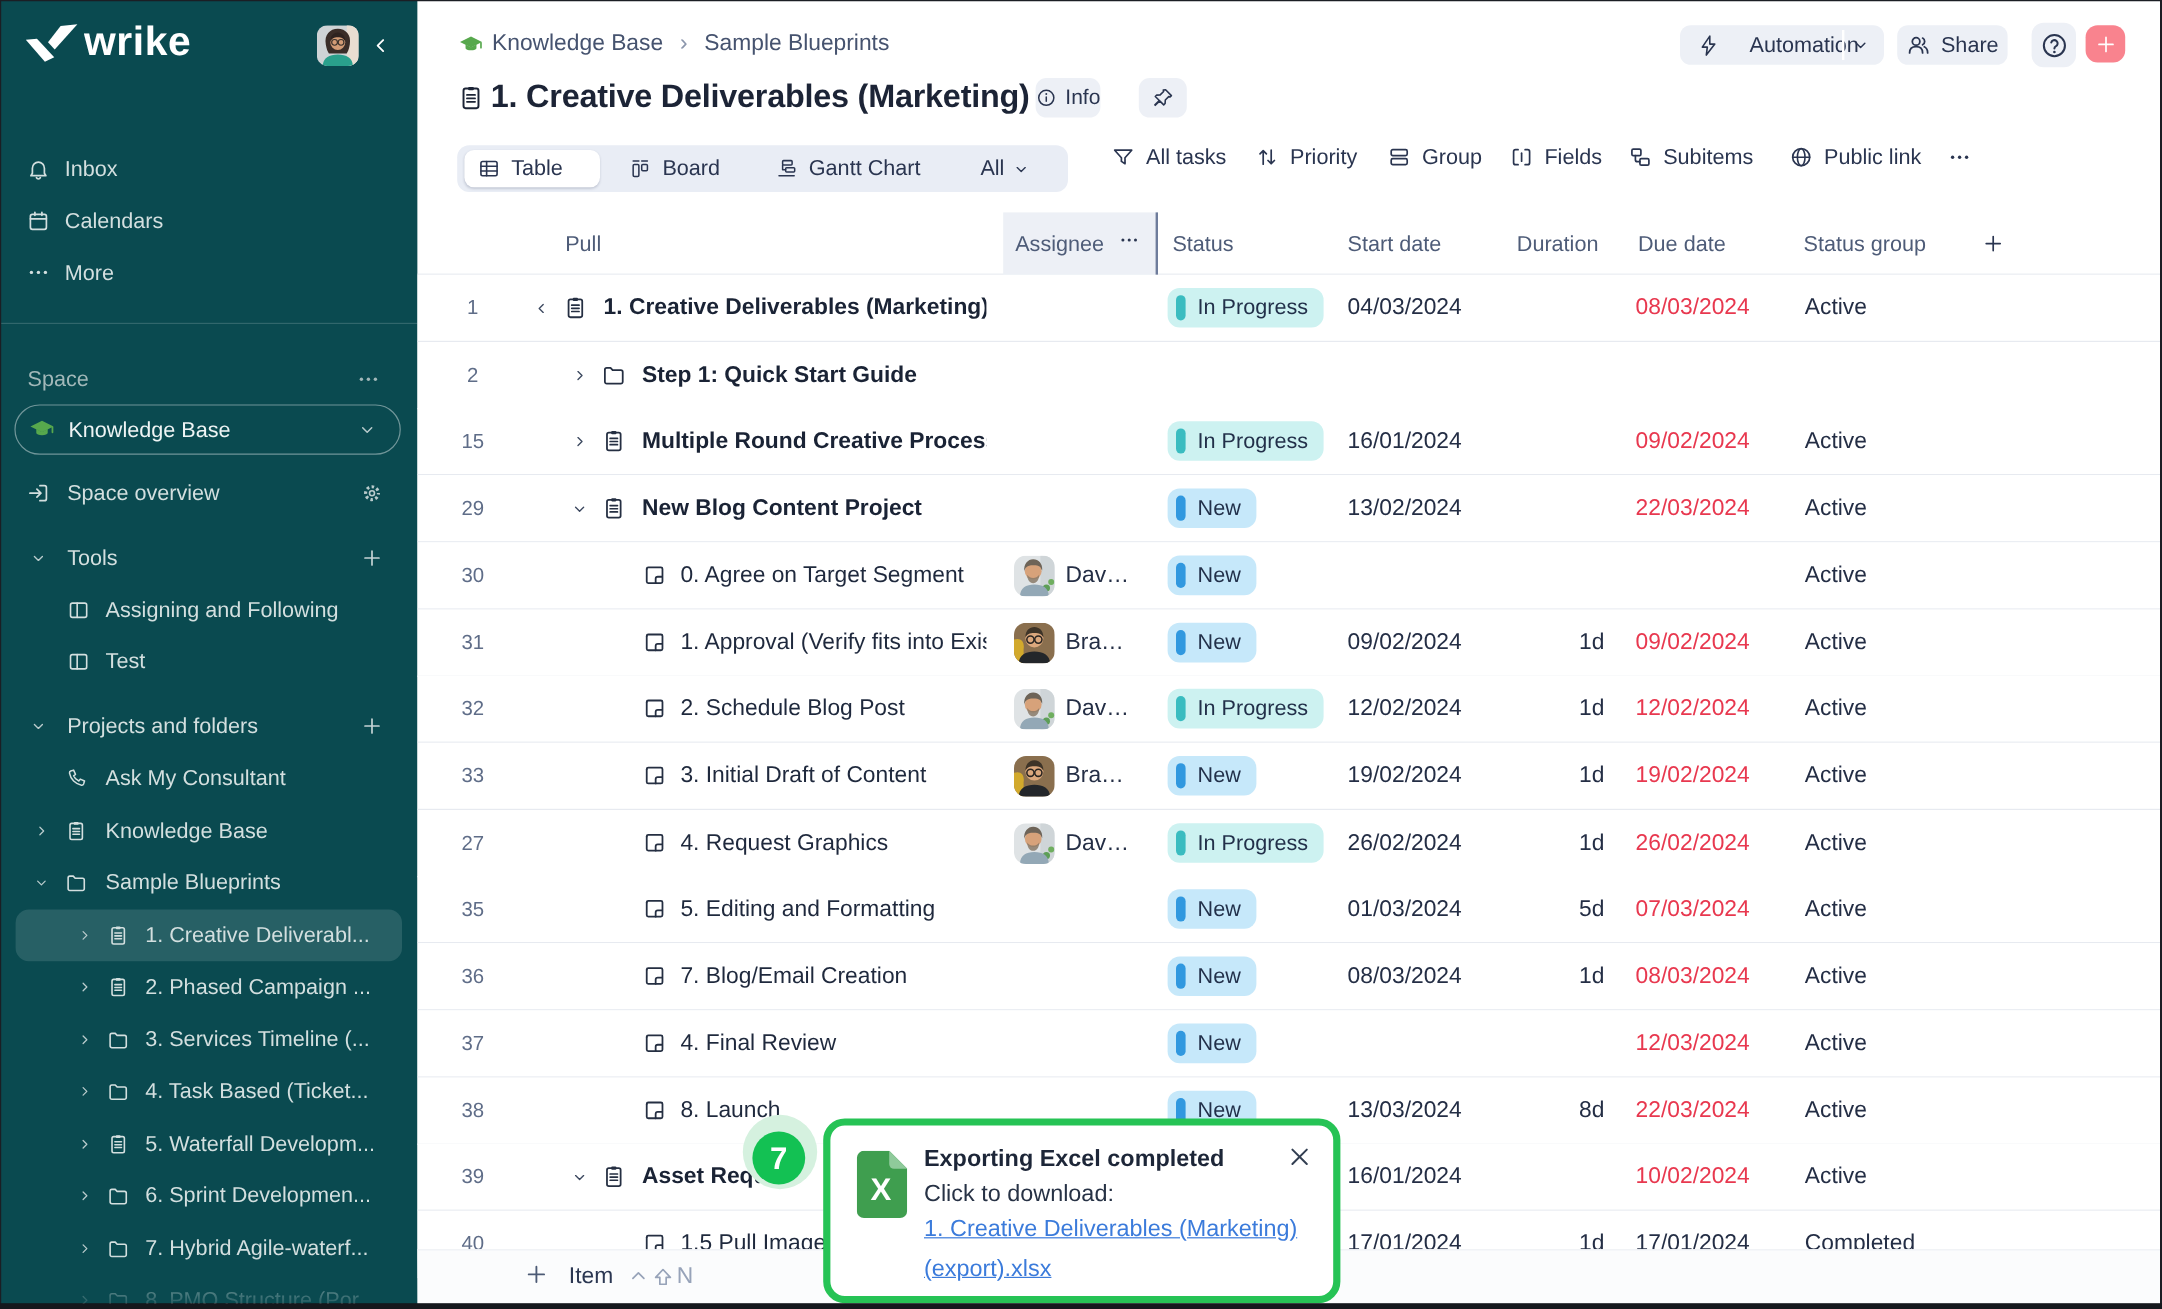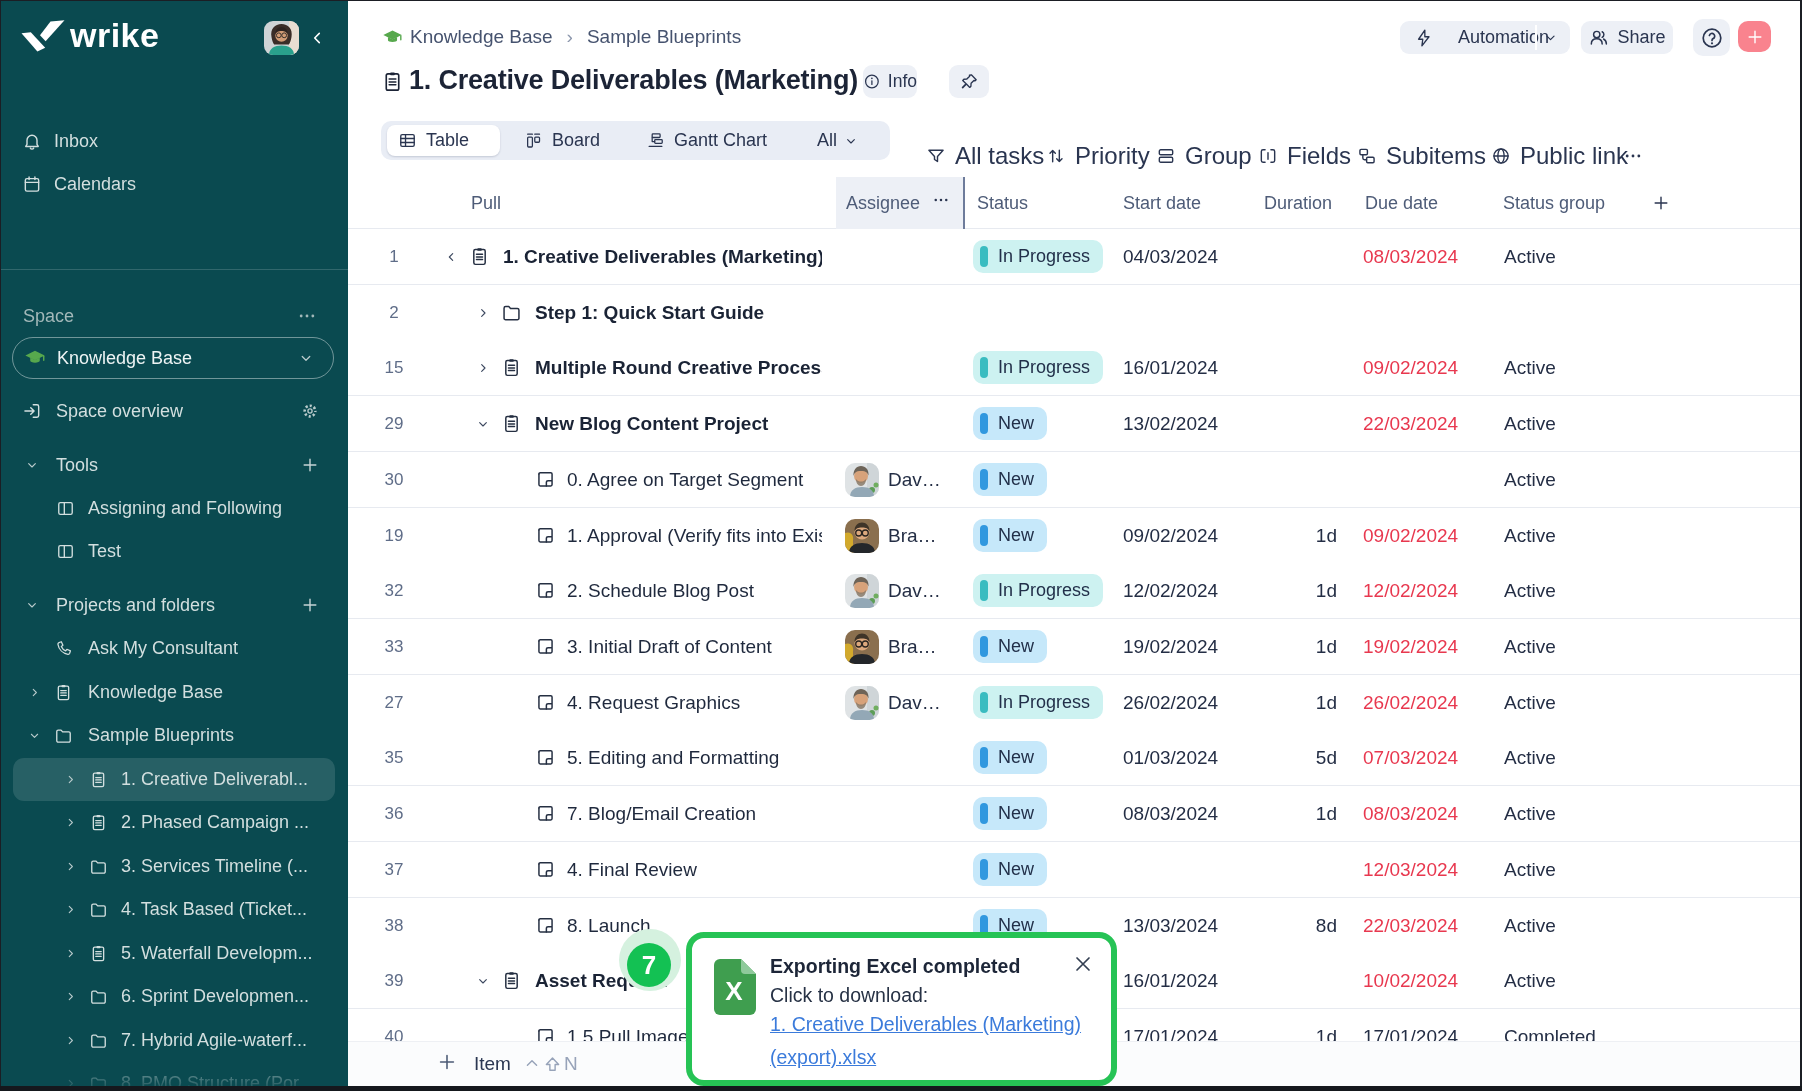--- a/index.html
+++ b/index.html
@@ -19,21 +19,21 @@
 #main{position:absolute;left:348px;top:0;width:1454px;height:1091px;background:#fff}
 .abs{position:absolute}
 .btn{position:absolute;height:33px;background:#edf0f6;border-radius:9px;display:flex;align-items:center;justify-content:center;color:#2a3550;font-size:18px}
 #crumb{position:absolute;left:62px;top:26px;font-size:19px;color:#46536f;white-space:nowrap}
 #crumb .sep{color:#8b96ac;margin:0 14px}
 #title{position:absolute;left:61px;top:65px;font-size:27px;font-weight:bold;color:#1c2436;letter-spacing:-0.2px;white-space:nowrap}
 
 #tabs{position:absolute;left:33px;top:121px;width:509px;height:39px;background:#e9edf5;border-radius:10px}
 #tabsel{position:absolute;left:6px;top:4px;width:113px;height:31px;background:#fff;border-radius:8px;box-shadow:0 1px 2px rgba(30,40,70,0.18)}
 .tabitem{position:absolute;top:0;height:39px;display:flex;align-items:center;font-size:18px;color:#2a3550}
-.tbtn{position:absolute;top:136px;height:39px;display:flex;align-items:center;font-size:24px;color:#2a3550;white-space:nowrap}
+.tbtn{position:absolute;top:121px;height:39px;display:flex;font-size:18px;color:#2a3550;white-space:nowrap}
 .tbtn svg{margin-right:9px}
 
 #thead{position:absolute;left:0;top:177px;width:1454px;height:52px;border-bottom:1px solid #e7eaf0}
 #thead .lab{position:absolute;top:0;height:52px;line-height:52px;font-size:18px;color:#4e5c78;white-space:nowrap}
 #ahdr{position:absolute;left:488px;top:0;width:129px;height:52px;background:#edf0f6;border-right:2px solid #6e7c9b}
 
 .row{position:absolute;left:0;width:1454px;height:56px;border-bottom:1px solid #e7eaf0;background:#fff}
 .row .num{position:absolute;left:20px;top:0;width:52px;height:55px;line-height:55px;text-align:center;font-size:17px;color:#5f6d88}
 .row .chev{position:absolute;top:20px;color:#3c485f}
 .row .ricon{position:absolute;top:17px;color:#252f42}
@@ -94,20 +94,30 @@
       <div class="sbr" style="top:162px">
         <div class="ic" style="left:22px;width:20px;">
           <svg width="20" height="20" viewBox="0 0 24 24" fill="none">
             <rect x="4" y="5.5" width="16" height="15" rx="2" stroke="currentColor" stroke-width="1.7" stroke-linecap="round" stroke-linejoin="round" fill="none"></rect>
             <path d="M4 10 h16" stroke="currentColor" stroke-width="1.7" stroke-linecap="round" stroke-linejoin="round" fill="none"></path>
             <path d="M8.5 3.5 v3 M15.5 3.5 v3" stroke="currentColor" stroke-width="1.7" stroke-linecap="round" stroke-linejoin="round" fill="none"></path>
           </svg>
         </div>
         <div class="tx" style="left:54px">Calendars</div>
       </div>
+      <div class="sbr" style="top:205px">
+        <div class="ic" style="left:22px;width:20px;">
+          <svg width="20" height="20" viewBox="0 0 24 24" fill="none">
+            <circle cx="5" cy="12" r="1.7" fill="currentColor"></circle>
+            <circle cx="12" cy="12" r="1.7" fill="currentColor"></circle>
+            <circle cx="19" cy="12" r="1.7" fill="currentColor"></circle>
+          </svg>
+        </div>
+        <div class="tx" style="left:54px">More</div>
+      </div>
       <div id="sbdiv"></div>
       <div class="sbr" style="top:294px">
         <div class="tx dim" style="left:23px">Space</div>
         <div class="ic" style="left:296px;width:22px;color:#a2b8b9;">
           <svg width="20" height="20" viewBox="0 0 24 24" fill="none">
             <circle cx="5" cy="12" r="1.7" fill="currentColor"></circle>
             <circle cx="12" cy="12" r="1.7" fill="currentColor"></circle>
             <circle cx="19" cy="12" r="1.7" fill="currentColor"></circle>
           </svg>
         </div>
@@ -549,21 +559,21 @@
             <path d="M5 34 c0-7 5-10 12-10 s12 3 12 10 Z" fill="#93a8b6"></path>
             <circle cx="16" cy="13" r="7" fill="#d7a27a"></circle>
             <path d="M8.5 13 c-0.5-6 3-10 7.5-10 s8 3.5 7.5 9.5 c-1.5-3-2-4.5-7.5-4.5 s-6.5 2-7.5 5 Z" fill="#6e6458"></path>
             <path d="M11 16 c0 4 2 7 5 7 s5-3 5-7 c-1.5 2-3 2.6-5 2.6 s-3.5-0.6-5-2.6 Z" fill="#8a7a68" opacity="0.85"></path>
           </svg></div>
         <div class="an">David Laurem</div>
         <div class="chip nw"><i></i>New</div>
         <div class="cel" style="left:1156px">Active</div>
       </div>
       <div class="row" style="top:508px">
-        <div class="num">19</div>
+        <div class="num">31</div>
         <div class="ricon" style="left:187px"><svg width="21" height="21" viewBox="0 0 24 24" fill="none">
             <path d="M4.5 5.8 a1.5 1.5 0 0 1 1.5 -1.5 h12 a1.5 1.5 0 0 1 1.5 1.5 v12 a1.5 1.5 0 0 1 -1.5 1.5 h-5 l0 -4 a2 2 0 0 1 2 -2 l4.5 0" stroke="currentColor" stroke-width="1.7" stroke-linecap="round" stroke-linejoin="round" fill="none"></path>
             <path d="M4.5 5.8 v12 a1.5 1.5 0 0 0 1.5 1.5 h7" stroke="currentColor" stroke-width="1.7" stroke-linecap="round" stroke-linejoin="round" fill="none"></path>
           </svg></div>
         <div class="nm" style="left:219px;width:255px">1. Approval (Verify fits into Existing)</div>
         <div class="av"><svg width="34" height="34" viewBox="0 0 34 34">
             <rect width="34" height="34" fill="#8a6f4e"></rect>
             <path d="M0 14 c6-2 9 2 8 8 L8 34 H0 Z" fill="#d2a92c"></path>
             <path d="M4 34 c0-7 6-10 13-10 s13 3 13 10 Z" fill="#23262a"></path>
             <circle cx="17" cy="13" r="7.5" fill="#dca87d"></circle>

